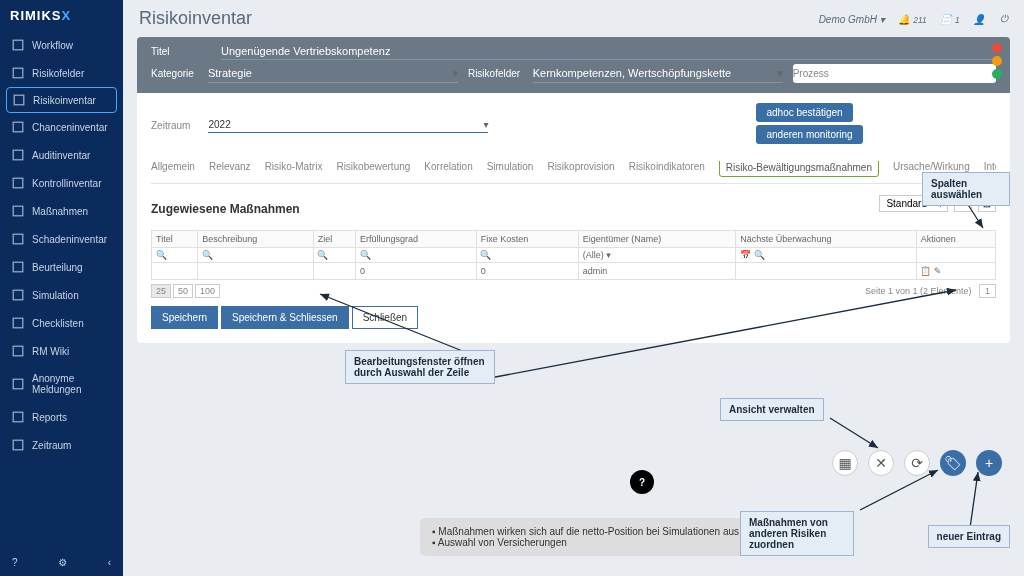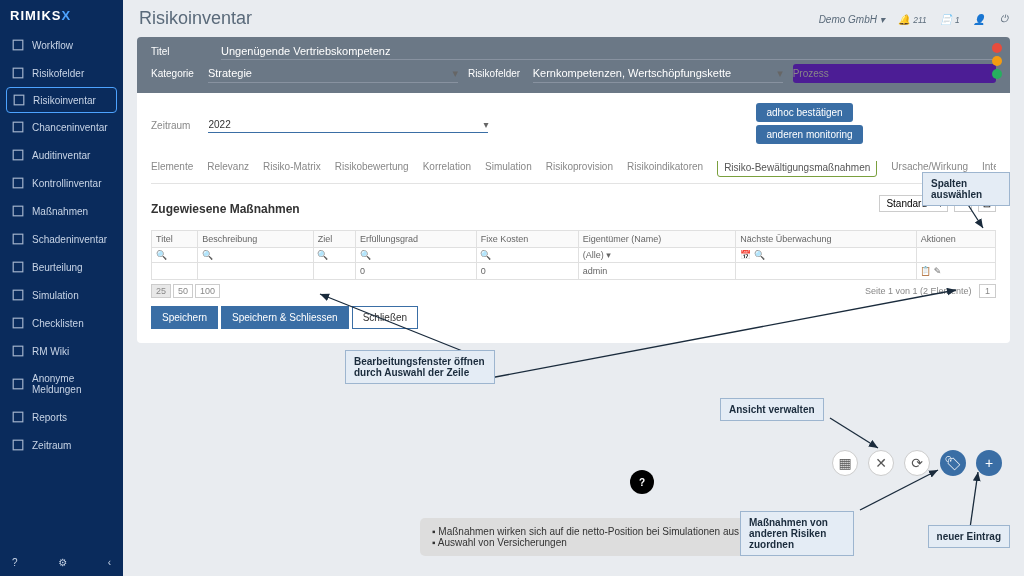--- a/index.html
+++ b/index.html
@@ -18,21 +18,21 @@
 .topbar { display: flex; justify-content: space-between; align-items: center; padding: 8px 16px; }
 .page-title { font-size: 18px; color: #5a6a7a; }
 .topbar-right { display: flex; align-items: flex-end; gap: 14px; font-size: 10px; color: #5a6a7a; font-style: italic; }
 .topbar-right .badge { display: inline-flex; align-items: baseline; gap: 2px; }
 
 .header-gray { background: #6b7886; color: #fff; padding: 6px 14px; margin: 0 14px; border-radius: 4px 4px 0 0; position: relative; }
 .header-row { display: flex; align-items: center; gap: 10px; margin-bottom: 4px; }
 .header-label { width: 60px; font-size: 10px; }
 .header-field { flex: 1; border-bottom: 1px solid #8892a0; padding: 2px 0; color: #fff; font-size: 11px; }
 .header-field.short { flex: 0 0 250px; }
-.header-process { background: #4c1d95; color: #888; padding: 4px 0; border-radius: 3px; font-size: 10px; width: 260px; }
+.header-process { background: #ffffff; color: #888; padding: 4px 0; border-radius: 3px; font-size: 10px; width: 260px; }
 .traffic { position: absolute; right: 8px; top: 6px; display: flex; flex-direction: column; gap: 3px; }
 .traffic-dot { width: 10px; height: 10px; border-radius: 50%; }
 
 .content { background: #fff; margin: 0 14px; padding: 10px 14px 14px; border-radius: 0 0 4px 4px; }
 .period-row { display: flex; align-items: center; gap: 18px; }
 .period-label { color: #888; font-size: 10px; }
 .period-field { border-bottom: 1px solid #3a6ea5; padding: 2px 0; width: 280px; color: #333; }
 .chev { color: #666; float: right; }
 .btns-center { margin-left: 250px; }
 .btn-blue { background: #3a6ea5; color: #fff; border: none; padding: 4px 10px; font-size: 10px; border-radius: 3px; display: block; margin-bottom: 3px; cursor: pointer; }
@@ -214,21 +214,21 @@
     <div class="period-row">
       <span class="period-label">Zeitraum</span>
       <div class="period-field"><span>2022</span><span class="chev">▾</span></div>
       <div class="btns-center">
         <button class="btn-blue">adhoc bestätigen</button>
         <button class="btn-blue">anderen monitoring</button>
       </div>
     </div>
 
     <div class="tabs" id="tabs">
-        <span class="tab">Elemente</span>
+        <span class="tab">Allgemein</span>
         <span class="tab">Relevanz</span>
         <span class="tab">Risiko-Matrix</span>
         <span class="tab">Risikobewertung</span>
         <span class="tab">Korrelation</span>
         <span class="tab">Simulation</span>
         <span class="tab">Risikoprovision</span>
         <span class="tab">Risikoindikatoren</span>
         <span class="tab active">Risiko-Bewältigungsmaßnahmen</span>
         <span class="tab">Ursache/Wirkung</span>
         <span class="tab">Interne Kontrolle</span>

